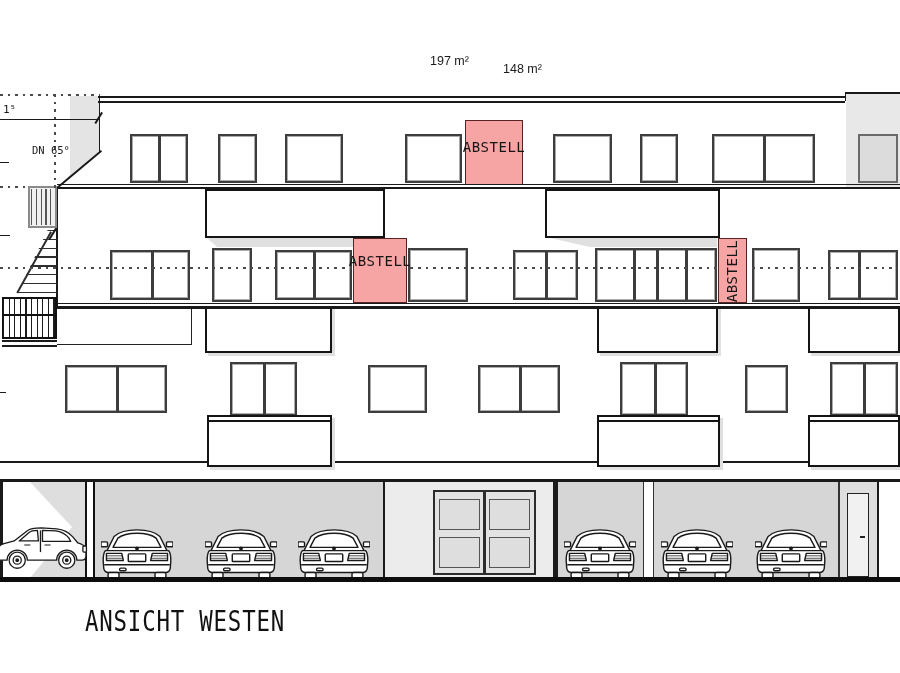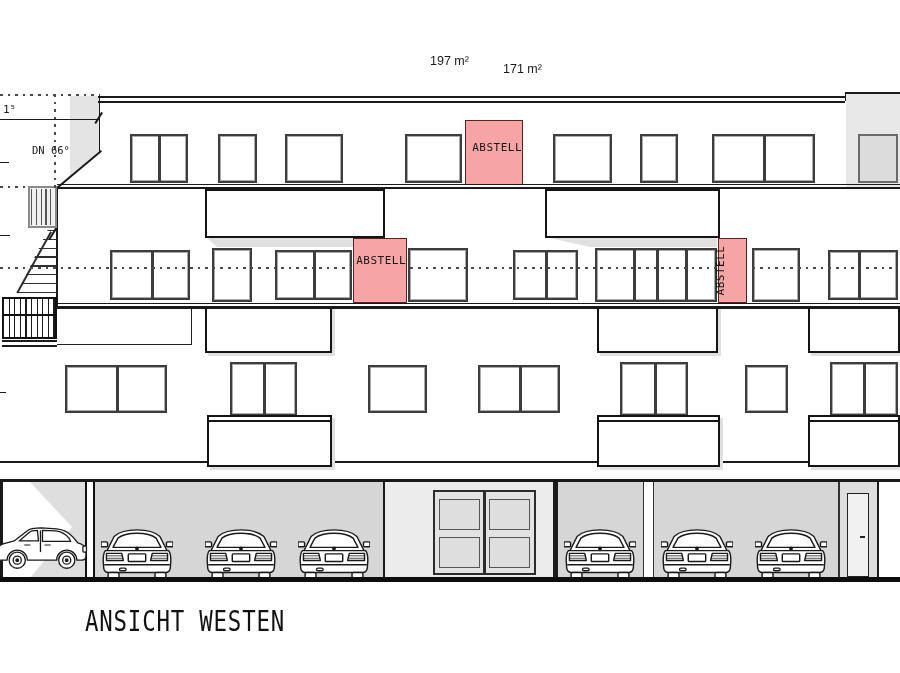--- a/index.html
+++ b/index.html
@@ -7,21 +7,21 @@
   #canvas{position:relative;width:900px;height:673px;background:#fff;overflow:hidden;
           font-family:"DejaVu Sans Mono",monospace;color:#1a1a1a}
   .abs{position:absolute}
   .hl{position:absolute;background:#1a1a1a}
   .win{position:absolute;background:#fff;border:2px solid #3d3d3d;box-shadow:inset 0 0 0 1px #ababab}
   .win i{position:absolute;top:0;bottom:0;width:2.5px;background:#3d3d3d}
   .log{position:absolute;background:#fff;border:2px solid #141414}
   .bal{position:absolute;background:#fff;border:2.5px solid #141414;box-shadow:3px 3px 0 #e0e0e0}
   .bal .rail{position:absolute;left:0;right:0;top:3px;height:1.6px;background:#141414}
   .abst{position:absolute;background:#f7a4a4;border:1.2px solid #5a2323;display:flex;align-items:center;
-        justify-content:flex-end;font-size:11px;letter-spacing:.5px;color:#151515;z-index:6}
+        justify-content:center;font-size:14px;letter-spacing:.5px;color:#151515;z-index:6}
   .abst span{white-space:nowrap}
   .dotH{position:absolute;height:2px;background:repeating-linear-gradient(90deg,#4a4a4a 0 2.6px,transparent 2.6px 7.6px)}
   .dotV{position:absolute;width:2px;background:repeating-linear-gradient(180deg,#4a4a4a 0 2.6px,transparent 2.6px 7.6px)}
   .tick{position:absolute;width:13px;height:1.6px;background:#1a1a1a;transform:rotate(-58deg)}
   .txt{position:absolute;white-space:nowrap}
   .z5{z-index:5}.z4{z-index:4}.z7{z-index:7}
 </style>
 </head>
 <body>
 
@@ -187,23 +187,23 @@
   <div class="dotV" style="left:54px;top:94px;height:94px"></div>
   <div class="dotH" style="left:0;top:186px;width:28px"></div>
   <div class="hl" style="left:0;top:118.5px;width:99px;height:1.5px"></div>
   <div class="tick" style="left:92px;top:117px"></div>
   <div class="hl" style="left:0;top:162px;width:9px;height:1.4px"></div>
   <div class="hl" style="left:0;top:235px;width:10px;height:1.4px"></div>
   <div class="tick" style="left:46px;top:233px"></div>
   <div class="hl" style="left:0;top:392px;width:6px;height:1.4px"></div>
 
   <div class="txt" style="left:3px;top:103px;font-size:11px">1⁵</div>
-  <div class="txt" style="left:32px;top:144px;font-size:10.5px">DN 66°</div>
+  <div class="txt" style="left:32px;top:144px;font-size:10.5px">DN 65°</div>
   <div class="txt" style="left:430px;top:54px;font-size:12.5px;font-family:'Liberation Sans',sans-serif">197 m²</div>
-  <div class="txt" style="left:503px;top:62px;font-size:12.5px;font-family:'Liberation Sans',sans-serif">171 m²</div>
+  <div class="txt" style="left:503px;top:62px;font-size:12.5px;font-family:'Liberation Sans',sans-serif">148 m²</div>
 
   <div class="hl" style="left:0;top:479px;width:900px;height:3px"></div>
 
   <div class="abs" style="left:30px;top:482px;width:55px;height:96px;background:#dedede"></div>
   <div class="abs" style="left:30px;top:482px;width:42px;height:96px;background:#fff;clip-path:polygon(0 0,100% 47%,0 100%)"></div>
   <div class="hl" style="left:0;top:482px;width:3px;height:96px"></div>
 
   <div class="abs" style="left:85px;top:482px;width:10px;height:96px;background:#fff;border-left:2px solid #111;border-right:2px solid #111"></div>
   <div class="abs" style="left:95px;top:482px;width:288px;height:96px;background:#d6d6d6"></div>
   <div class="hl" style="left:383px;top:482px;width:2px;height:96px"></div>

